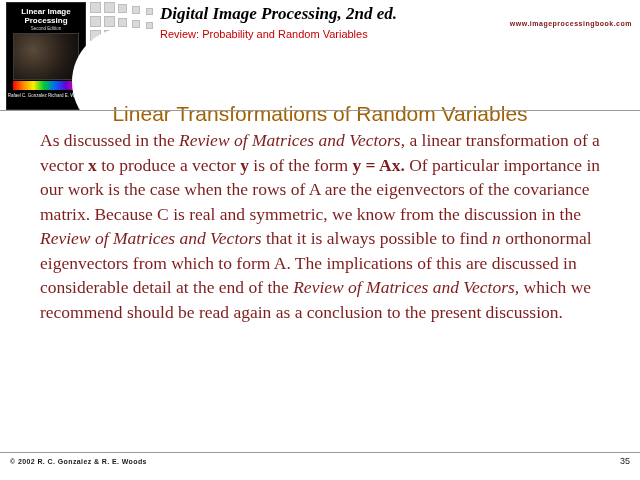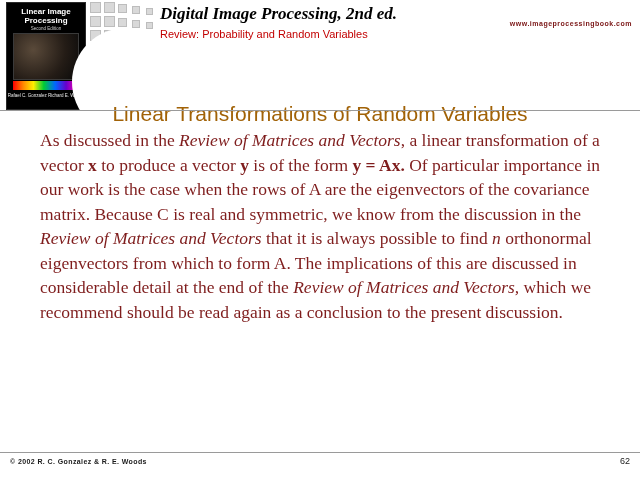--- a/index.html
+++ b/index.html
@@ -250,13 +250,13 @@
   <div class="title-url">www.imageprocessingbook.com</div>
   <div class="subtitle">Review: Probability and Random Variables</div>
   <div class="slide-title">Linear Transformations of Random Variables</div>
   <div class="header-rule"></div>
 </div>
 
 <div class="body-text"><span>As discussed in the </span><span class="it">Review of Matrices and Vectors</span><span>, a linear transformation of a vector </span><span class="bd">x</span><span> to produce a vector </span><span class="bd">y</span><span> is of the form </span><span class="bd">y = Ax.</span><span>   Of particular importance in our work is the case when the rows of A are the eigenvectors of the covariance matrix.  Because C is real and symmetric, we know from the discussion in the </span><span class="it">Review of Matrices and Vectors</span><span> that it is always possible to find </span><span class="it">n</span><span> orthonormal eigenvectors from which to form A.  The implications of this are discussed in considerable detail at the end of the </span><span class="it">Review of Matrices and Vectors,</span><span> which we recommend should be read again as a conclusion to the present discussion.</span></div>
 
 <div class="footer-rule"></div>
 <div class="footer-left">© 2002 R. C. Gonzalez &amp; R. E. Woods</div>
-<div class="footer-right">62</div>
+<div class="footer-right">35</div>
 
 </body></html>

